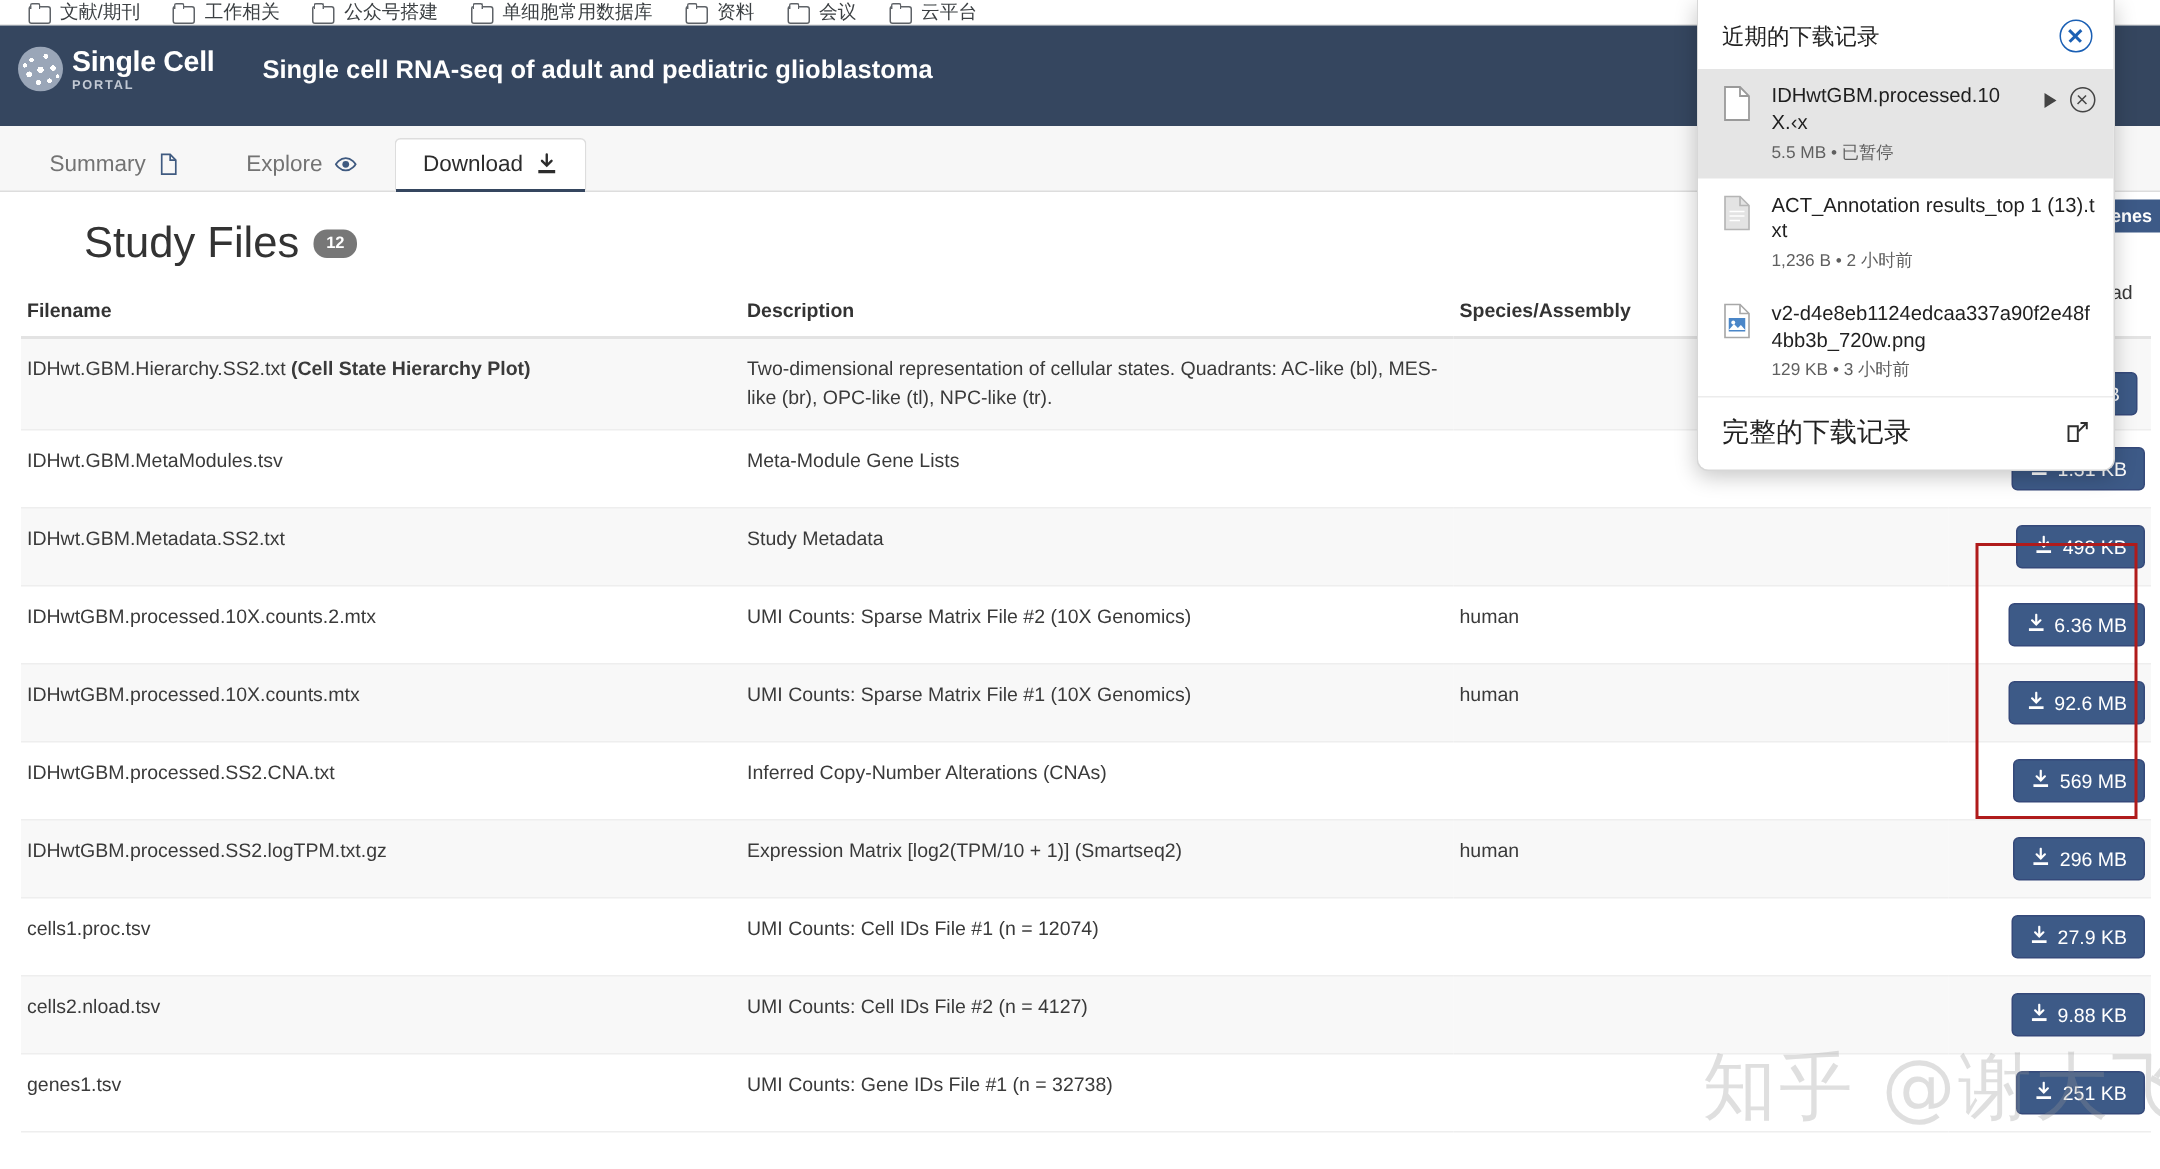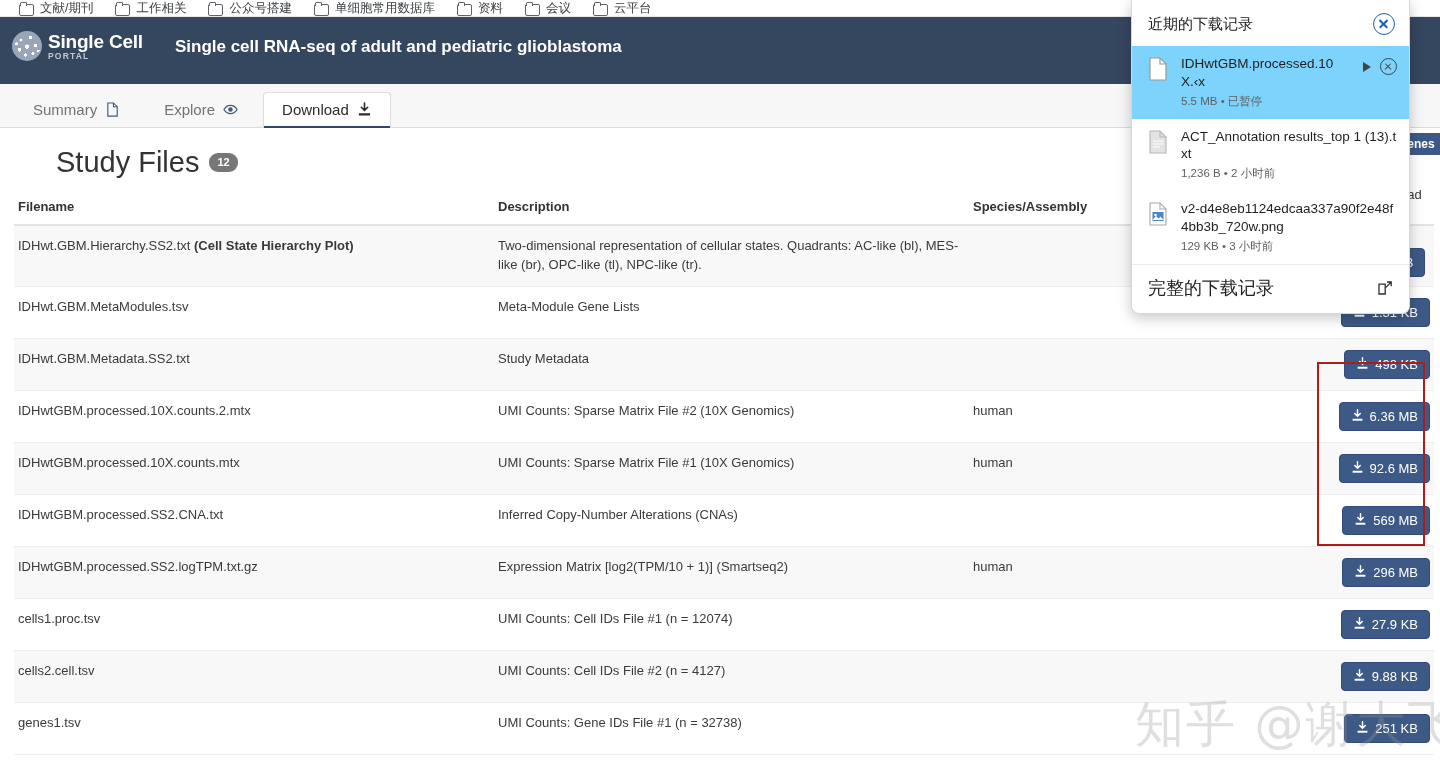--- a/index.html
+++ b/index.html
@@ -285,21 +285,21 @@
   .close-circle::before { transform: rotate(45deg); }
   .close-circle::after  { transform: rotate(-45deg); }
 
   .dl-item {
     display: flex;
     align-items: flex-start;
     gap: 11px;
     padding: 9px 12px 10px 16px;
     position: relative;
   }
-  .dl-item.highlighted { background: #7dd3fc; justify-content: space-between; }
+  .dl-item.highlighted { background: #e5e5e5; justify-content: space-between; }
   .dl-file-icon { width: 22px; flex: 0 0 auto; padding-top: 2px; }
   .dl-item-body { flex: 1 1 auto; min-width: 0; }
   .dl-item-name {
     font-size: 13.5px;
     color: #1f1f1f;
     line-height: 1.32;
     word-break: break-all;
   }
   .dl-item-meta {
     font-size: 11.5px;
@@ -537,21 +537,21 @@
             <td class="col-spec"></td>
             <td class="col-dl td-dl"><button class="dl-btn">
                 <svg class="dl-icon-sm" viewBox="0 0 16 16">
                   <path d="M8 1v7M4.6 5.6L8 9l3.4-3.4" fill="none" stroke="#ffffff" stroke-width="1.8" stroke-linecap="round"></path>
                   <path d="M2 12h12v2.4H2z" fill="#ffffff"></path>
                 </svg>
                 <span>27.9 KB</span>
               </button></td>
           </tr>
           <tr>
-            <td class="col-file"><span>cells2.cell.tsv</span></td>
+            <td class="col-file"><span>cells2.nload.tsv</span></td>
             <td class="col-desc">UMI Counts: Cell IDs File #2 (n = 4127)</td>
             <td class="col-spec"></td>
             <td class="col-dl td-dl"><button class="dl-btn">
                 <svg class="dl-icon-sm" viewBox="0 0 16 16">
                   <path d="M8 1v7M4.6 5.6L8 9l3.4-3.4" fill="none" stroke="#ffffff" stroke-width="1.8" stroke-linecap="round"></path>
                   <path d="M2 12h12v2.4H2z" fill="#ffffff"></path>
                 </svg>
                 <span>9.88 KB</span>
               </button></td>
           </tr>

